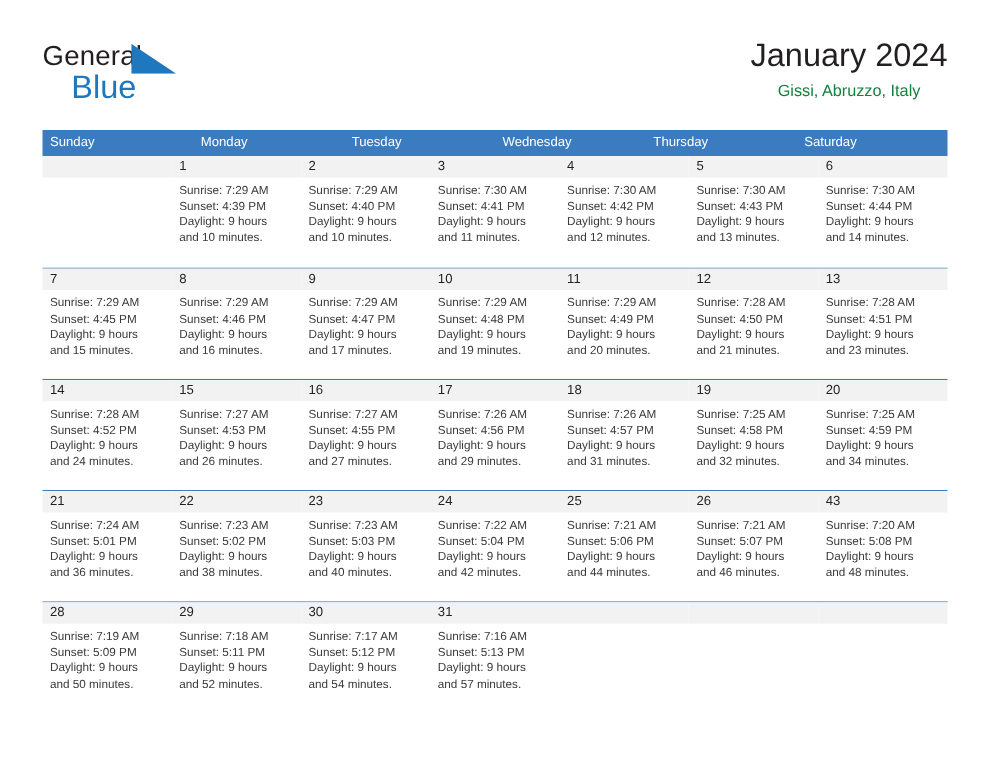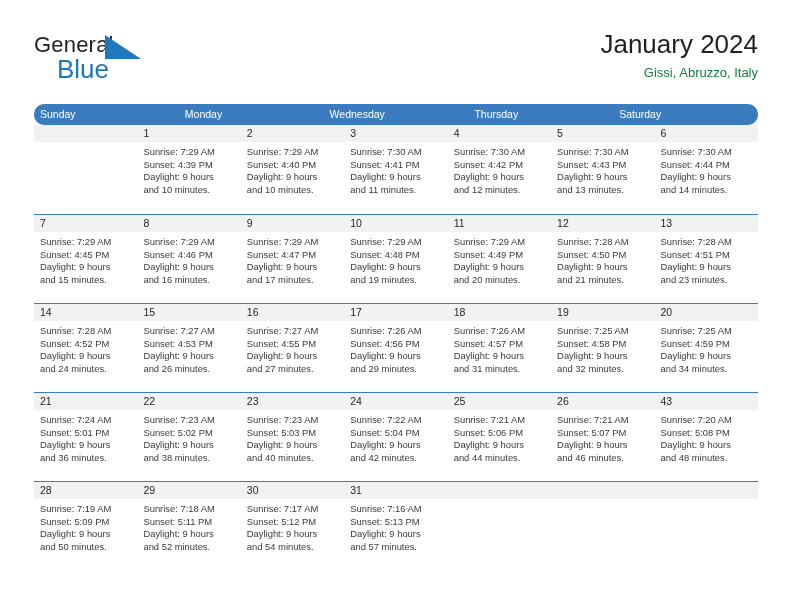--- a/index.html
+++ b/index.html
@@ -61,21 +61,21 @@
     height: 0;
     border-top: 0px solid transparent;
     border-left: 0 solid transparent;
   }
   .brand-triangle svg { display: block; }
 
   .title-block {
     position: absolute;
     right: 0;
     top: 0;
-    text-align: right;
+    text-align: center;
   }
   .cal-title {
     font-size: 26px;
     color: #231f20;
     line-height: 32px;
     white-space: nowrap;
   }
   .cal-subtitle {
     font-size: 13px;
     color: #15803d;
@@ -88,21 +88,20 @@
   .calendar {
     position: absolute;
     left: 34px;
     top: 104px;
     width: 724px;
   }
   .weekdays {
     display: flex;
     background: #3b7cc0;
     height: 21px;
-    border-radius: 10px;
   }
   .weekday {
     flex: 1 1 0;
     color: #ffffff;
     font-size: 10.5px;
     line-height: 21px;
     padding-left: 6px;
     box-sizing: border-box;
     white-space: nowrap;
   }
@@ -164,20 +163,21 @@
       <div class="cal-subtitle">Gissi, Abruzzo, Italy</div>
     </div>
 
   </div>
 
   <div class="calendar">
 
     <div class="weekdays">
       <div class="weekday">Sunday</div>
       <div class="weekday">Monday</div>
+      <div class="weekday">Tuesday</div>
       <div class="weekday">Wednesday</div>
       <div class="weekday">Thursday</div>
       <div class="weekday">Saturday</div>
     </div>
 
     <div id="weeks-container">
         <div class="week">
   <div class="day empty">
     <div class="day-number-band"></div>
     <div class="day-info">

